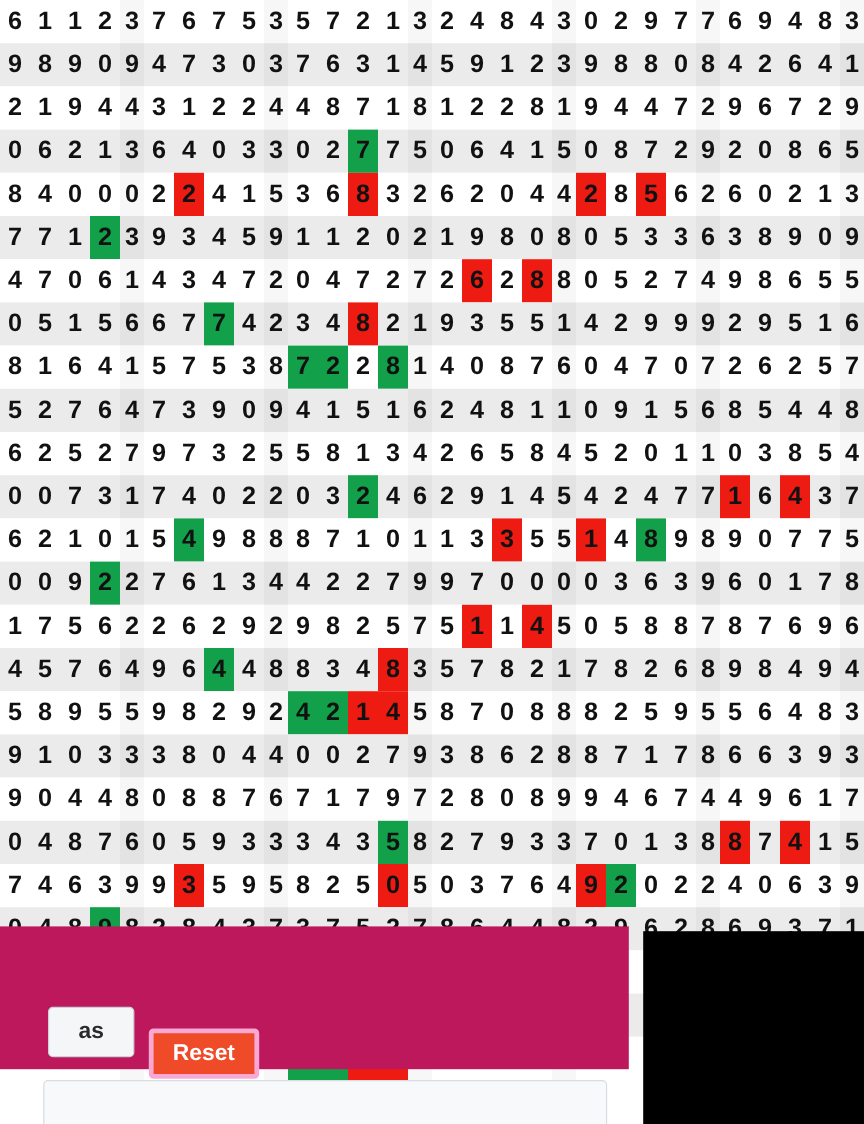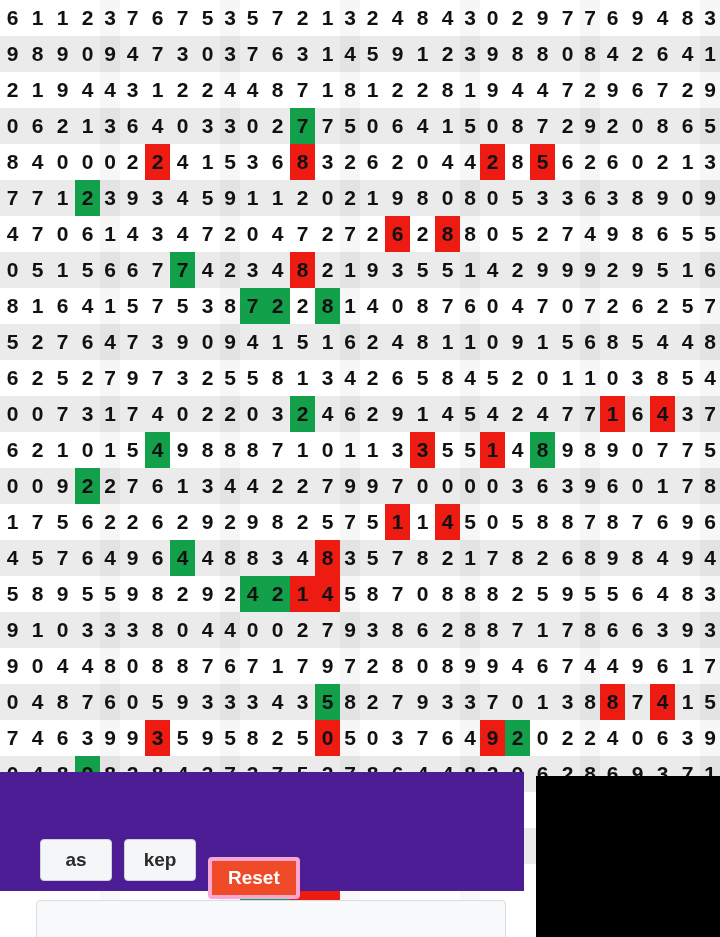--- a/index.html
+++ b/index.html
@@ -66,21 +66,21 @@
   td.blank { color: transparent; }
   td.blocksquare { font-size: 0; }
 
   
   #controls {
     position: absolute;
     left: 0;
     top: 772px;
     width: 524px;
     height: 119px;
-    background: #4c1d95;
+    background: #be185d;
   }
   #button-row {
     position: absolute;
     left: 40px;
     top: 48px;
     display: flex;
     gap: 12px;
     align-items: center;
   }
   .gbtn {
@@ -936,21 +936,20 @@
             <td class="digit blank"></td>
             <td class="sep blank"></td>
           </tr>
         </tbody>
     </table>
   </div>
 
   <div id="controls">
     <div id="button-row">
       <button class="gbtn">as</button>
-      <button class="gbtn">kep</button>
       <button class="gbtn reset">Reset</button>
     </div>
     <input id="textarea-box" type="text" placeholder="" style="">
   </div>
 
   <div id="black-panel"></div>
 
 </div>
 
 </body></html>

